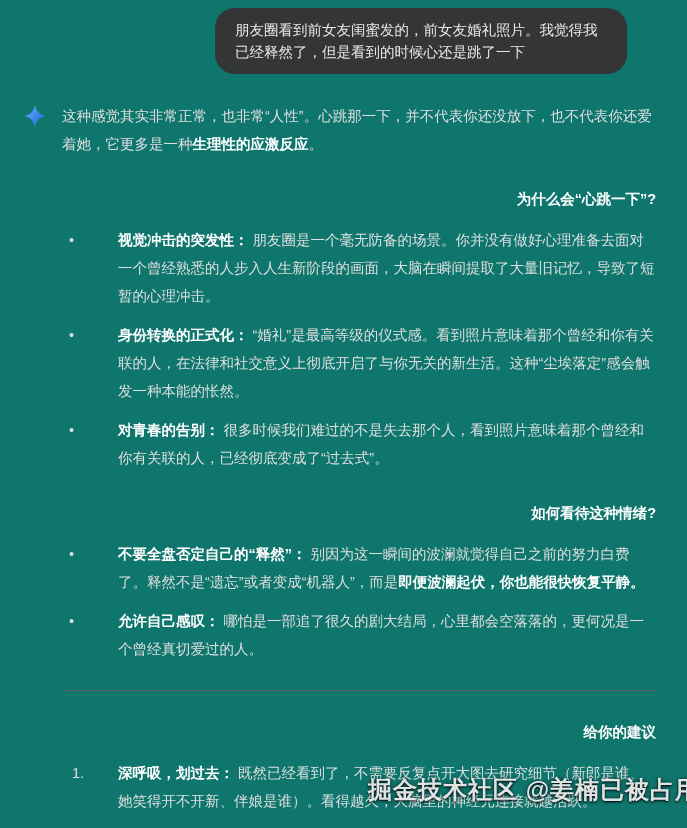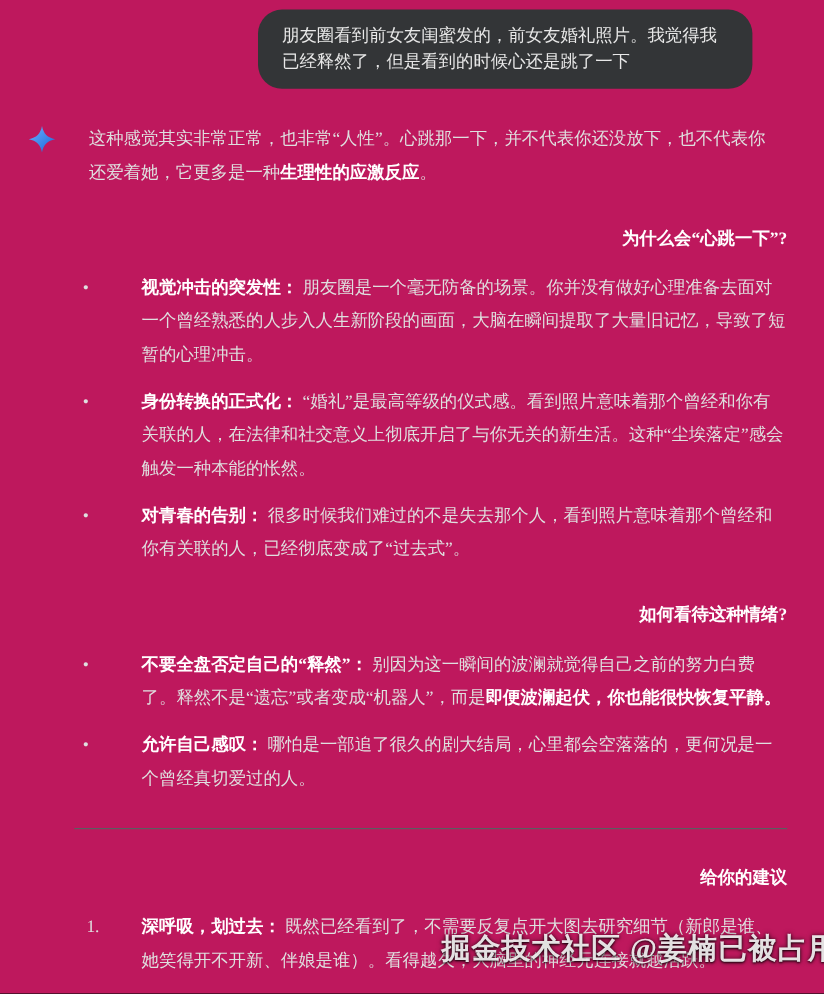--- a/index.html
+++ b/index.html
@@ -1,39 +1,39 @@
 <!DOCTYPE html>
 <html><head>
 <meta charset="utf-8">
 <style>
   html,body { margin:0; padding:0; background:#101011; }
   .screen {
     position:relative;
     width:687px; height:828px;
-    background:#be185d;
+    background:#0f766e;
     overflow:hidden;
-    font-family:Liberation Serif, serif;
+    font-family:Liberation Sans, sans-serif;
     color:#e3e3e3;
   }
   
   .user-row { display:flex; justify-content:flex-end; padding:8px 60px 0 0; }
   .user-bubble {
     background:#333537;
     color:#e8e8e8;
     border-radius:20px;
     padding:11px 20px;
     max-width:372px;
     font-size:14.5px;
     line-height:22px;
   }
   
   .ai-row { display:flex; margin-top:28px; padding:0 31px 0 20px; }
   .avatar { width:24px; height:24px; flex:none; margin:2px 15px 0 3px; }
   .content { flex:1; font-size:14.5px; line-height:28px; color:#dfdfdf; }
-  .content p { margin:15px 12px; }
+  .content p { margin:15px 0; }
   .content p:first-child { margin-top:0; }
   .heading { font-weight:bold; color:#ffffff; margin:27px 0 13px; font-size:14.5px;text-align:right; }
   .b { font-weight:bold; color:#ffffff; }
   .li { display:flex; margin:11px 0; }
   .li .marker { flex:none; width:33px; padding-left:7px; box-sizing:border-box; color:#dfdfdf; }
   .li .marker.num { padding-left:10px; }
   .li .li-text { flex:1;margin-left:23px; }
   .divider { border:none; border-top:1px solid #5b5e60; margin:27px 0 0 0; }
   .watermark {
     position:absolute;

